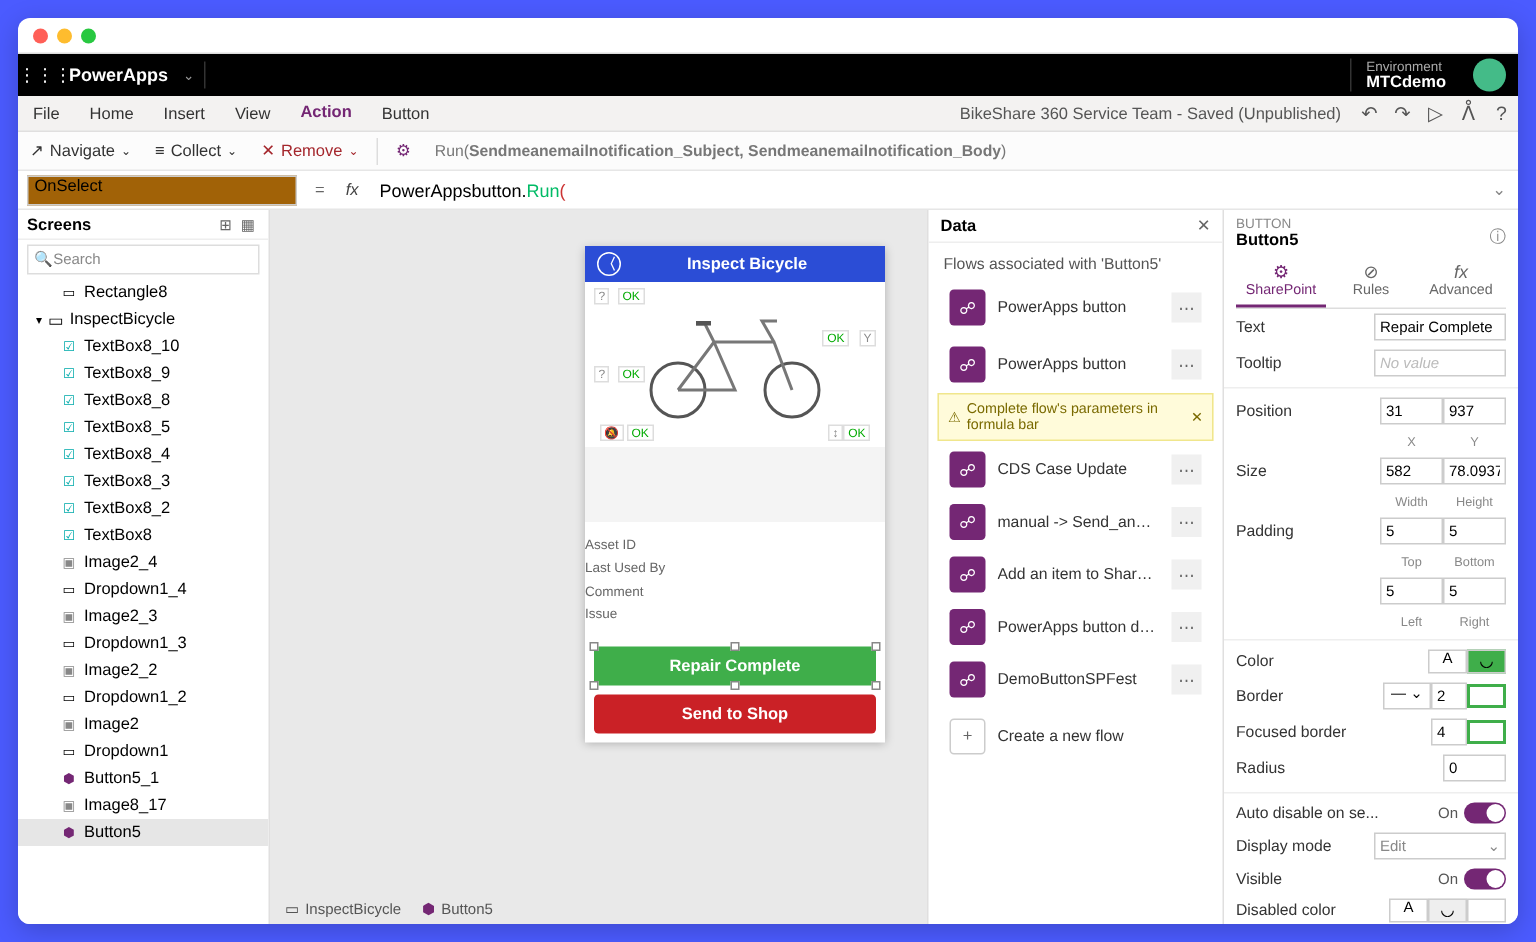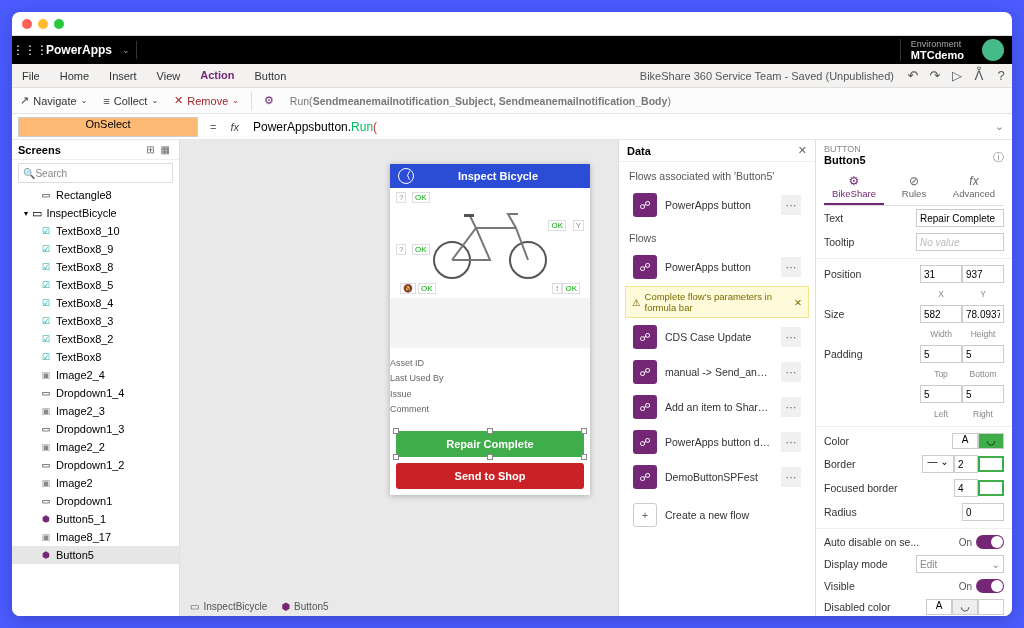--- a/index.html
+++ b/index.html
@@ -21,21 +21,21 @@
 .ribbon .tab.active { color:#742774; border-bottom:2px solid #742774; font-weight:600; }
 .ribbon .status { margin-left:auto; padding-right:8px; color:#555; }
 .ribbon .ricon { width:22px; text-align:center; color:#555; font-size:13px; }
 
 .actionbar { background:#fcfcfc; height:26px; display:flex; align-items:center; border-bottom:1px solid #e6e6e6; font-size:11px; color:#333; }
 .actionbar .cmd { padding:0 8px; display:flex; align-items:center; gap:4px; }
 .actionbar .hint { margin-left:8px; color:#777; font-size:10.5px; white-space:nowrap; overflow:hidden; }
 .actionbar .red { color:#a4262c; }
 
 .formulabar { background:#fff; height:26px; display:flex; align-items:center; border-bottom:1px solid #e6e6e6; font-size:11px; }
-.formulabar select, .formulabar .sel { width:180px; height:20px; margin:0 6px; border:1px solid #ccc; font-size:11px; padding:0 4px; background:#fdba74;text-align:center; }
+.formulabar select, .formulabar .sel { width:180px; height:20px; margin:0 6px; border:1px solid #ccc; font-size:11px; padding:0 4px; background:#a16207; }
 .formulabar .eq { padding:0 6px; color:#666; }
 .formulabar .fx { font-style:italic; padding:0 8px; color:#444; }
 .formulabar .expr { flex:1; padding:0 6px; font-family:Consolas,monospace; font-size:12px; }
 .formulabar .expr .fn { color:#0b6;text-align:right; }
 .formulabar .expr .paren { color:#c33; }
 
 .workspace { flex:1; display:flex; overflow:hidden; }
 
 .screens { width:168px; border-right:1px solid #e0dfdf; display:flex; flex-direction:column; font-size:11px; background:#fff; }
 .screens .hdr { height:20px; display:flex; align-items:center; padding:0 6px; border-bottom:1px solid #eee; }
@@ -291,22 +291,22 @@
             <div class="tag ok" style="top:56px;left:22px">OK</div>
           <div class="tag" style="bottom:4px;left:10px">🔕</div>
             <div class="tag ok" style="bottom:4px;left:28px">OK</div>
           <div class="tag" style="bottom:4px;right:28px">↕</div>
             <div class="tag ok" style="bottom:4px;right:10px">OK</div>
         </div>
         <div class="spacer"></div>
         <div class="fields" id="fields">
             <div>Asset ID</div>
             <div>Last Used By</div>
+            <div>Comment</div>
             <div>Issue</div>
-            <div>Comment</div>
           </div>
         <div class="btns">
           <div class="btn btn-green">
             <span>Repair Complete</span>
             <div class="handle h1"></div>
               <div class="handle h2"></div>
               <div class="handle h3"></div>
               <div class="handle h4"></div>
               <div class="handle h5"></div>
               <div class="handle h6"></div>
@@ -334,21 +334,20 @@
         <div class="x">✕</div>
       </div>
       <div class="dp-sub">Flows associated with 'Button5'</div>
       <div id="assoc">
           <div class="flow-item">
     <div class="ficon">☍</div>
     <div class="fname">PowerApps button</div>
     <div class="fmore">⋯</div>
   </div>
         </div>
-      <div class="dp-sub">Flows</div>
       <div id="flows">
           <div class="flow-item">
     <div class="ficon">☍</div>
     <div class="fname">PowerApps button</div>
     <div class="fmore">⋯</div>
   </div>
           <div class="flow-warn">
             <span>⚠</span>
             <span style="flex:1">Complete flow's parameters in formula bar</span>
             <span>✕</span>
@@ -388,21 +387,21 @@
     <div class="props">
       <div class="p-hdr">
         <div style="display:flex;align-items:center">
           <div style="flex:1">
             <div class="p-cat">BUTTON</div>
             <div class="p-name">Button5</div>
           </div>
           <span style="color:#888">ⓘ</span>
         </div>
         <div class="p-tabs">
-          <div class="p-tab active"><span class="pi">⚙</span><span>BikeShare</span></div>
+          <div class="p-tab active"><span class="pi">⚙</span><span>SharePoint</span></div>
           <div class="p-tab"><span class="pi">⊘</span><span>Rules</span></div>
           <div class="p-tab"><span class="pi"><i>fx</i></span><span>Advanced</span></div>
         </div>
       </div>
 
       <div class="p-row">
           <div class="lbl">Text</div>
           <input class="val val-wide" value="Repair Complete" style="">
         </div>
       <div class="p-row">

